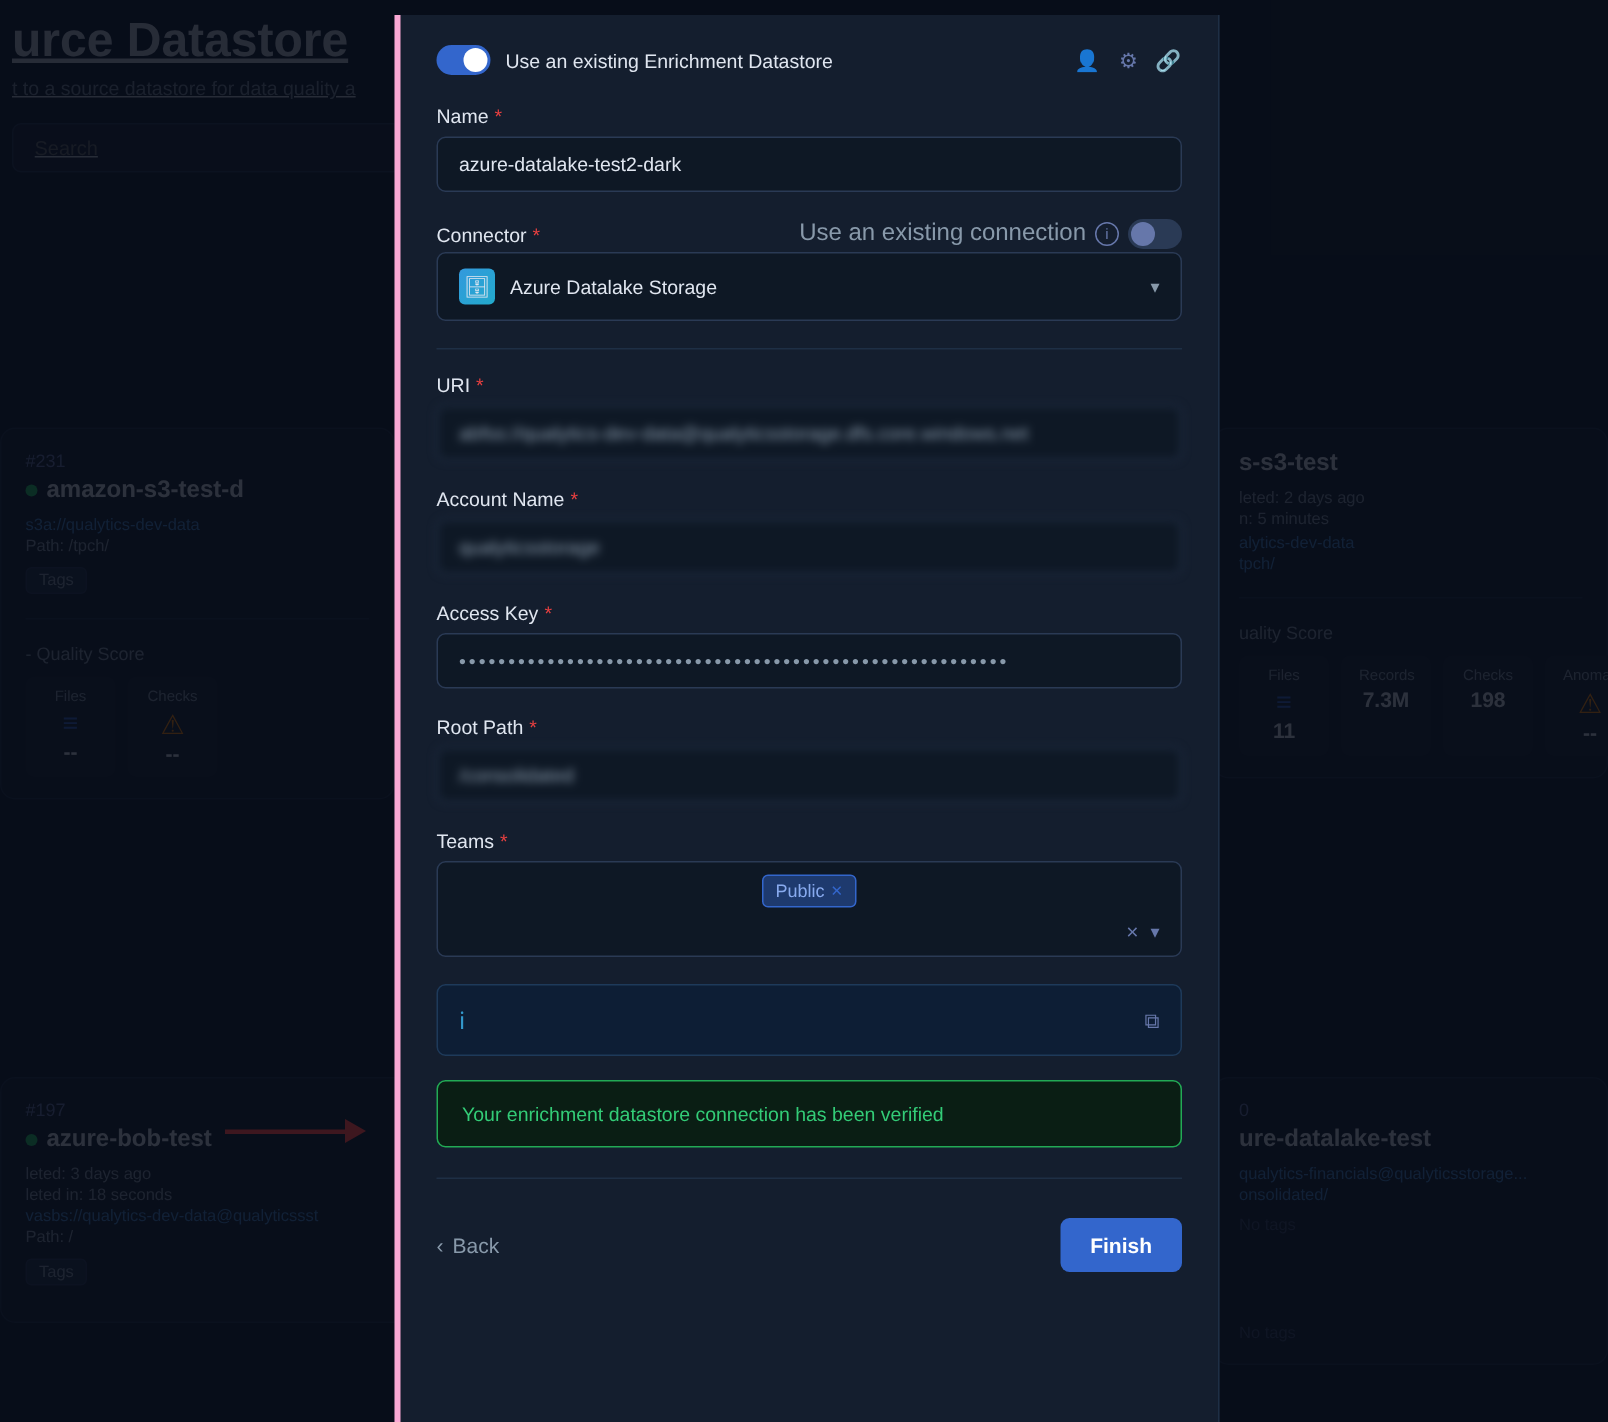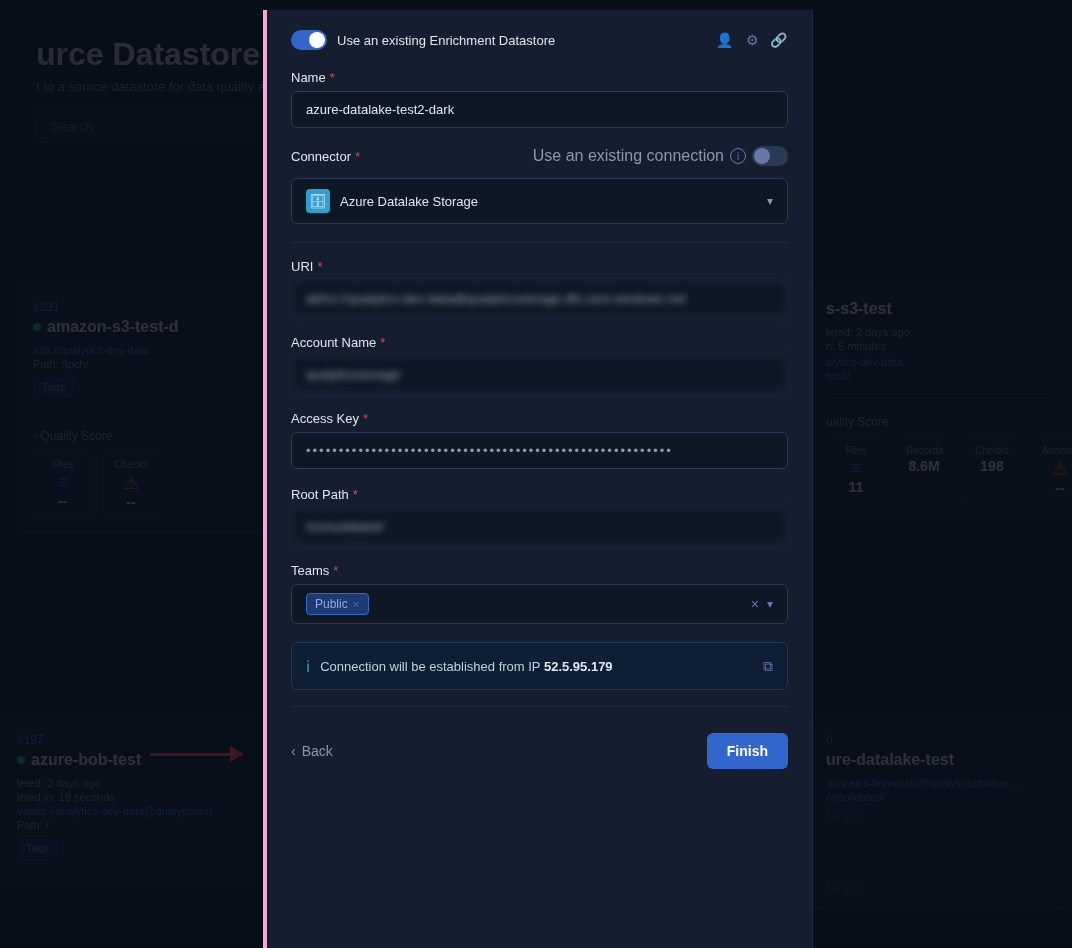--- a/index.html
+++ b/index.html
@@ -10,22 +10,23 @@
       width: 1072px;
       height: 948px;
       overflow: hidden;
       position: relative;
     }
 
     
     .bg-content {
       position: absolute;
       top: 0; left: 0; right: 0; bottom: 0;
-      padding: 36px;
+      padding: 8px;
       opacity: 0.6;
+      text-decoration: underline;
     }
 
     .page-title {
       font-size: 32px;
       font-weight: 700;
       color: #e0e6f0;
       margin-bottom: 6px;
     }
 
     .page-subtitle {
@@ -175,21 +176,21 @@
     .field-input.masked {
       color: #8899aa;
       letter-spacing: 2px;
     }
 
     
     .connector-row {
       display: flex;
       align-items: center;
       justify-content: space-between;
-      margin-bottom: 12px;
+      margin-bottom: 2px;
     }
 
     .connector-label-row {
       display: flex;
       align-items: center;
       gap: 6px;
     }
 
     .use-existing-row {
       display: flex;
@@ -273,20 +274,21 @@
     
     .teams-field {
       background: #0e1825;
       border: 1px solid #2a3a55;
       border-radius: 6px;
       padding: 8px 14px;
       display: flex;
       align-items: center;
       gap: 8px;
       flex-wrap: wrap;
+      flex-direction: column;
     }
 
     .tag-chip {
       background: #1e3a6e;
       border: 1px solid #3366cc;
       border-radius: 4px;
       padding: 3px 8px;
       font-size: 12px;
       color: #88aaee;
       display: flex;
@@ -462,21 +464,21 @@
 <body>
 
 <div class="bg-content">
   <div style="position:relative;">
     <div class="page-title">urce Datastore</div>
     <div class="page-subtitle">t to a source datastore for data quality a</div>
     <input class="search-bar" style="display: block;" readonly="" placeholder="Search">
   </div>
 </div>
 
-<div class="bg-card" style="position:absolute; top:285px; left:16px; width:263px; opacity:0.7;">
+<div class="bg-card" style="position:absolute; top:285px; left:0; width:263px; opacity:0.7;">
   <div class="card-id">#231</div>
   <div class="card-title">
     <span class="dot-green"></span>
     <span>amazon-s3-test-d</span>
   </div>
   <div class="card-link">s3a://qualytics-dev-data</div>
   <div class="card-path">Path: /tpch/</div>
   <div class="tags-row">
     <div class="tag">Tags</div>
   </div>
@@ -532,21 +534,21 @@
   <hr class="divider">
   <div style="font-size:12px;color:#8899aa;margin-bottom:8px;">uality Score</div>
   <div class="metrics-row">
     <div class="metric-box">
       <div class="metric-label">Files</div>
       <div class="metric-icon">≡</div>
       <div class="metric-value">11</div>
     </div>
     <div class="metric-box">
       <div class="metric-label">Records</div>
-      <div class="metric-value">8.6M</div>
+      <div class="metric-value">7.3M</div>
     </div>
     <div class="metric-box">
       <div class="metric-label">Checks</div>
       <div class="metric-value">198</div>
     </div>
     <div class="metric-box">
       <div class="metric-label">Anomalies</div>
       <div class="metric-icon warning-icon">⚠</div>
       <div class="metric-value">--</div>
     </div>
@@ -668,31 +670,28 @@
         <span class="teams-clear">×</span>
         <span class="teams-chevron">▾</span>
       </div>
     </div>
   </div>
 
   
   <div class="info-banner">
     <div class="info-banner-left">
       <span class="info-icon">ℹ</span>
-      <span class="info-text">
-        <span>Connection will be established from IP</span>
-        <span class="info-ip">52.5.95.179</span>
-      </span>
     </div>
     <span class="copy-icon">⧉</span>
   </div>
 
   
 
   
+  <div class="success-banner">Your enrichment datastore connection has been verified</div>
 
   <hr class="divider">
 
   
   <div class="modal-footer">
     <button class="back-btn">
       <span>‹</span>
       <span>Back</span>
     </button>
     <button class="finish-btn">Finish</button>

